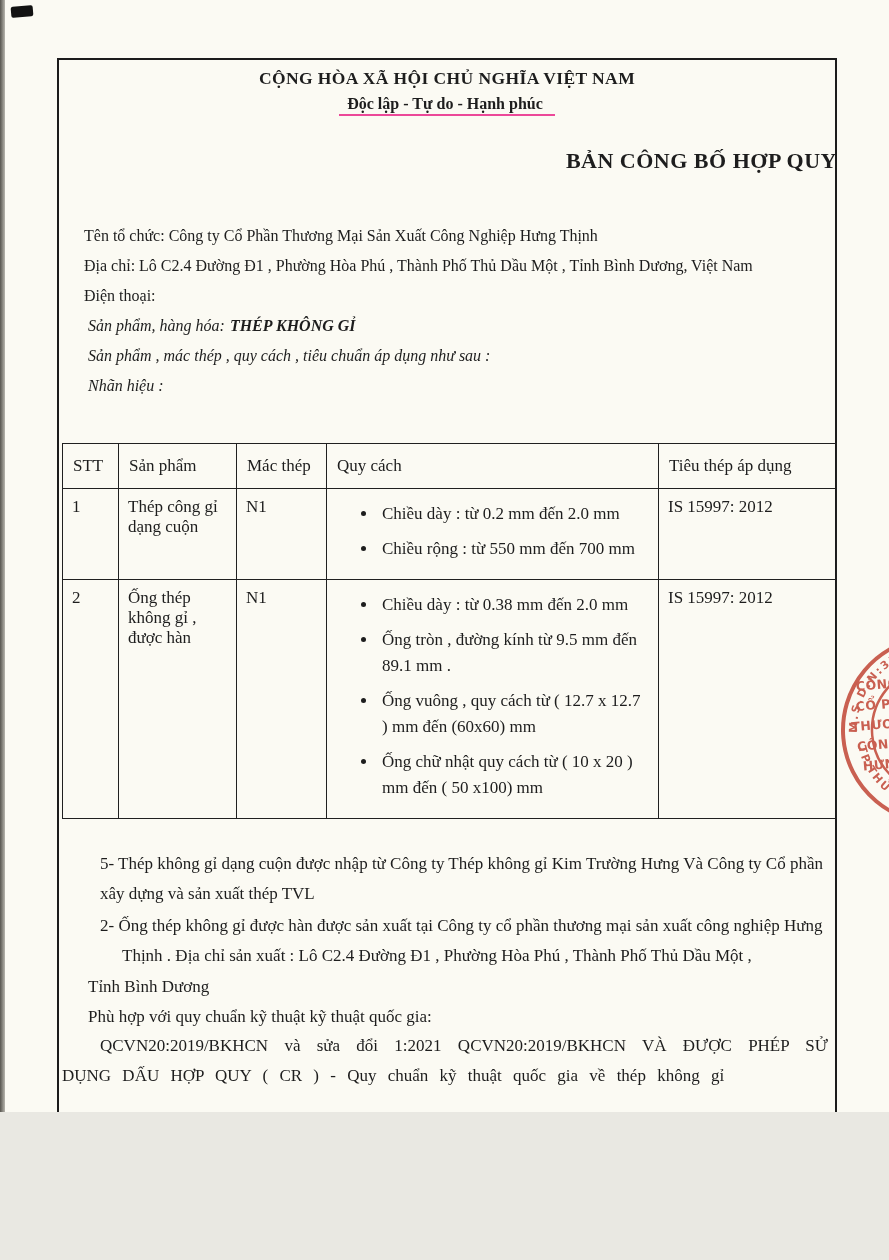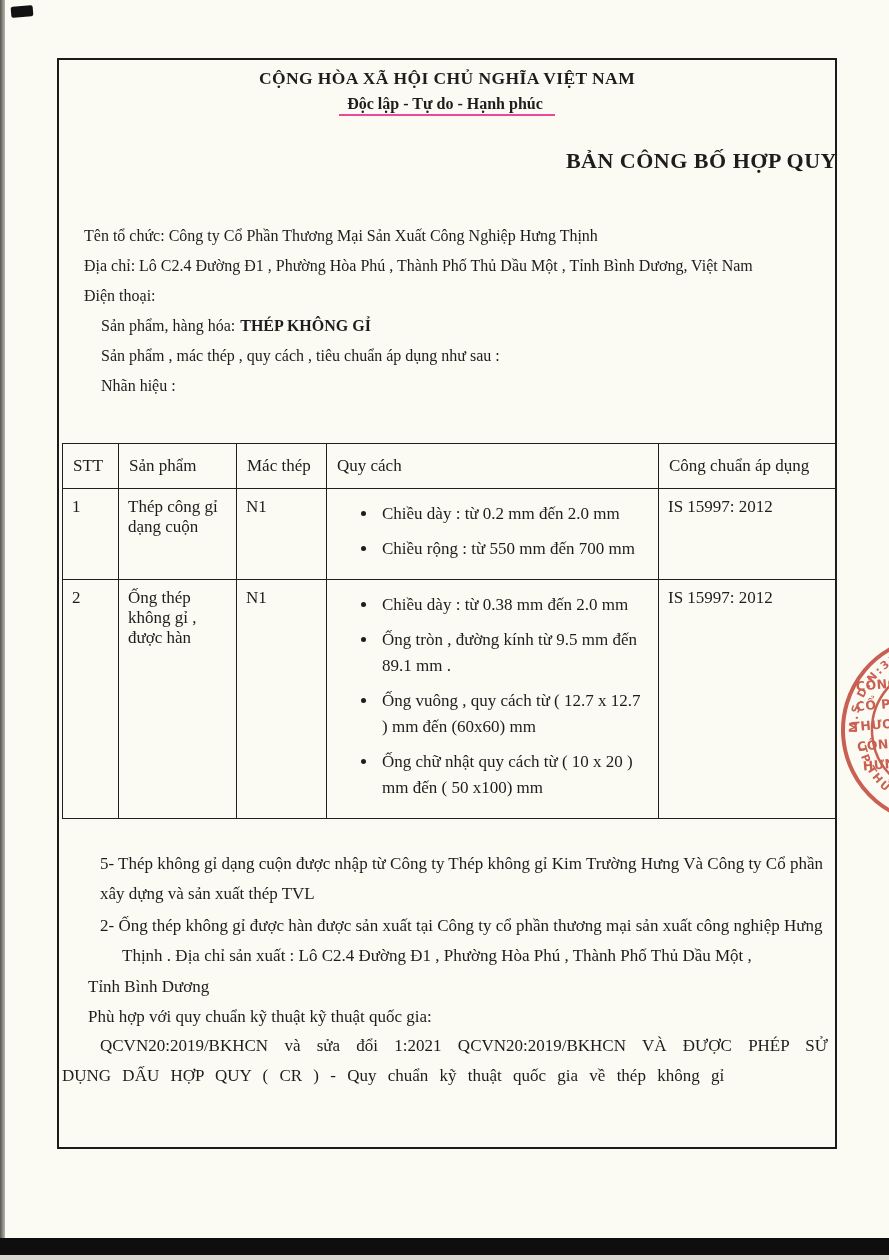--- a/index.html
+++ b/index.html
@@ -1,18 +1,18 @@
 <!DOCTYPE html>
 <html><head>
 <meta charset="utf-8">
 <style>
   * { margin:0; padding:0; box-sizing:border-box; }
   body { font-family:"Liberation Serif","DejaVu Serif",serif; background:#e9e8e2; }
   .page {
-    position:relative; width:889px; height:1260px; margin:0 auto;
+    position:relative; width:889px; height:1112px; margin:0 auto;
     background:#fbfaf3; overflow:hidden; color:#1d1d1d;
   }
   
   .scan-left { position:absolute; left:0; top:0; width:5px; height:1260px;
     background:linear-gradient(to right,#57554f,#b8b6ae); }
   .scan-corner { position:absolute; left:11px; top:6px; width:22px; height:11px;
     background:#121212; transform:rotate(-5deg); border-radius:2px; }
   .scan-bottom { position:absolute; left:0; top:1238px; width:889px; height:17px; background:#0e0e0e; }
   .scan-bottom2 { position:absolute; left:0; top:1255px; width:889px; height:5px; background:#d9d8d0; }
 
@@ -22,21 +22,21 @@
   .hdr-national { position:absolute; left:57px; top:68px; width:780px; text-align:center;
     font-weight:bold; font-size:17.5px; letter-spacing:.4px; }
   .hdr-motto { position:absolute; left:57px; top:95px; width:780px; text-align:center;
     font-weight:bold; font-size:16px; }
   .hdr-motto span { border-bottom:2px solid #ec4899; padding:0 12px 2px 8px; }
   .doc-title { position:absolute; left:57px; top:148px; width:780px; text-align:right;
     font-weight:bold; font-size:22px; letter-spacing:.5px; }
   .doc-number { position:absolute; left:57px; top:190px; width:780px; text-align:center; font-size:17px; }
 
   .info { position:absolute; left:84px; top:221px; width:716px; font-size:16px; line-height:30px; }
-  .info .indent { margin-left:17px; }
+  .info .indent { margin-left:4px;font-style:italic; }
   .bold { font-weight:bold; }
   .lbl { margin-right:5px; }
 
   table.spec { position:absolute; left:62px; top:443px; width:774px;
     border-collapse:collapse; font-size:17px; table-layout:fixed; }
   .spec th, .spec td { border:1.5px solid #202020; vertical-align:top;
     padding:8px 9px; font-weight:normal; text-align:left; }
   .spec thead th { vertical-align:middle; height:45px; padding:6px 10px; }
   .th-stt, .cell-stt { text-align:center; }
   .cell-product { text-align:justify; padding:10px 10px; }
@@ -93,21 +93,21 @@
         <col style="width:90px">
       <col style="width:332px">
         <col style="width:178px">
     </colgroup>
     <thead>
       <tr>
         <th class="th-stt">STT</th>
         <th>Sản phẩm</th>
         <th>Mác thép</th>
         <th>Quy cách</th>
-        <th>Công chuẩn áp dụng</th>
+        <th>Tiêu thép áp dụng</th>
       </tr>
     </thead>
     <tbody>
       <tr>
         <td class="cell-stt">1</td>
         <td class="cell-product">Thép công gỉ dạng cuộn</td>
         <td class="cell-grade">N1</td>
         <td>
           <ul class="specs">
             <li>Chiều dày : từ 0.2 mm đến 2.0 mm</li>

